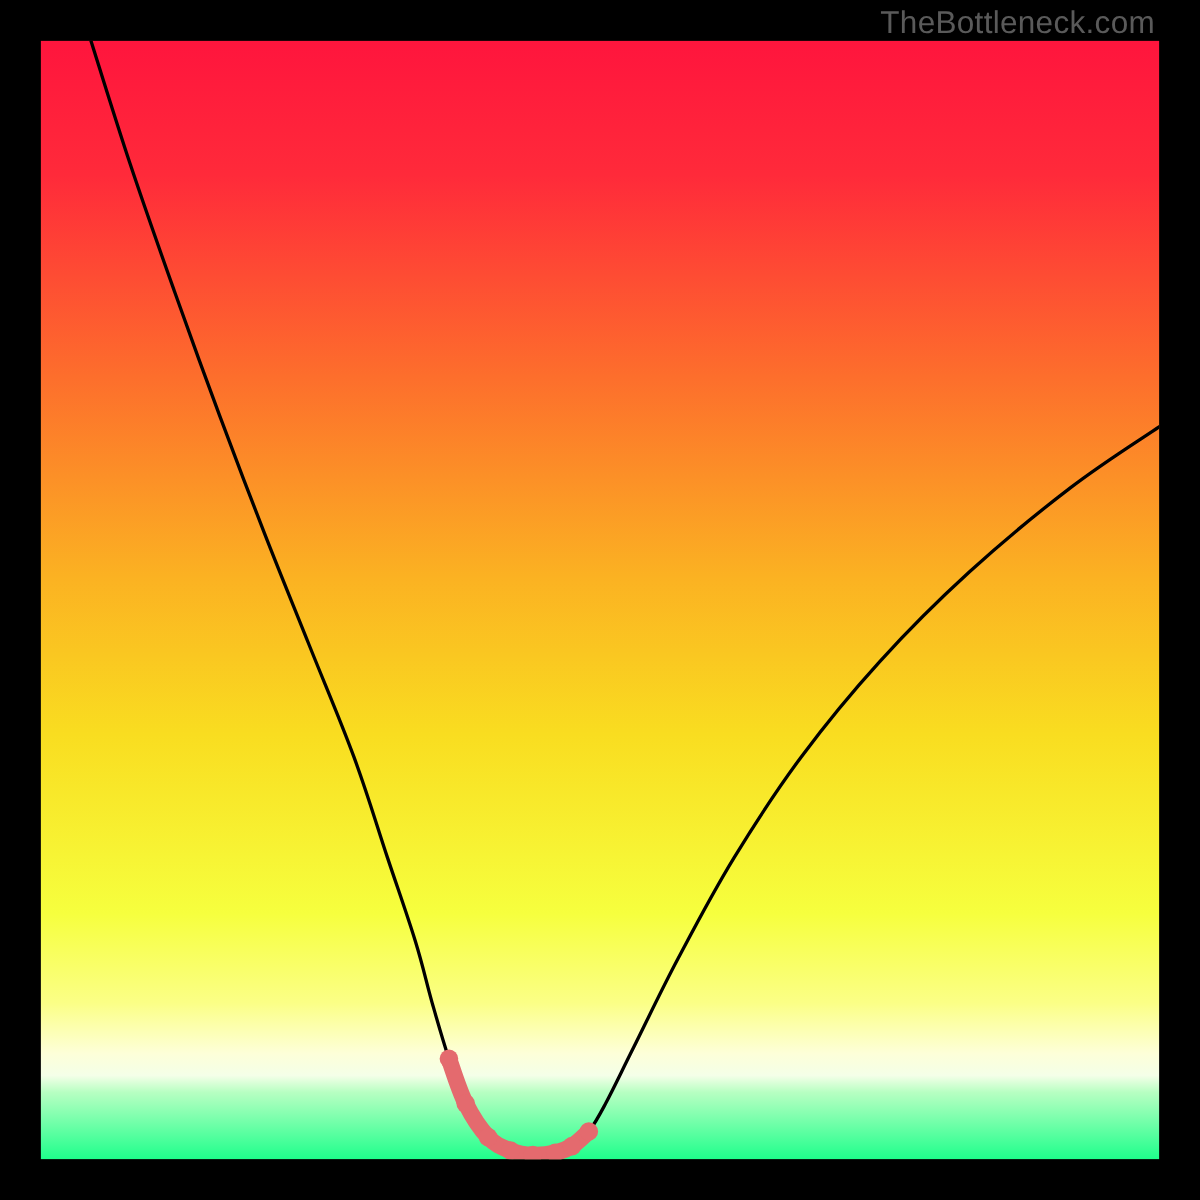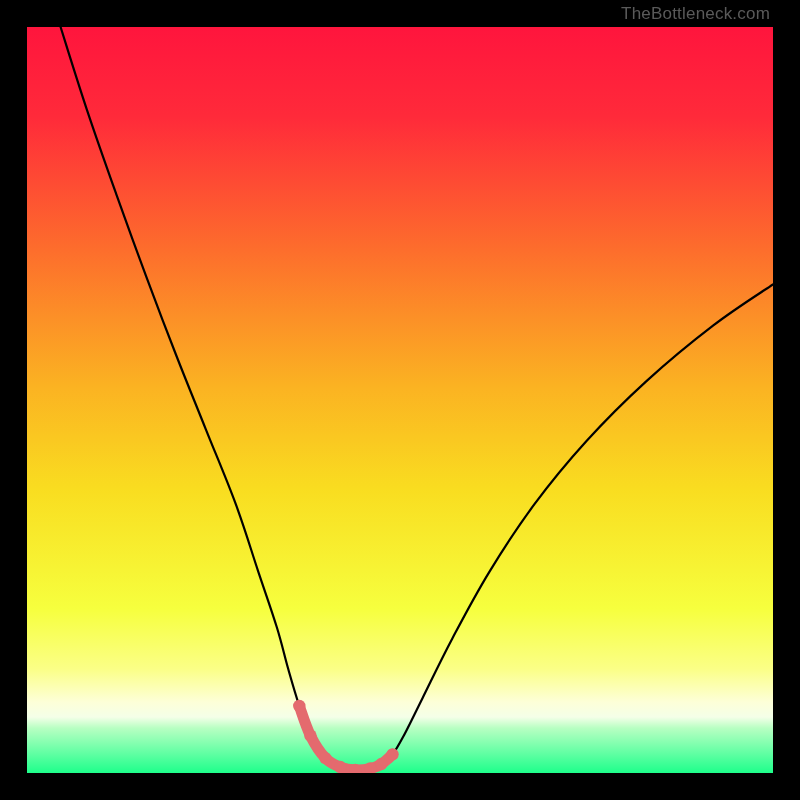--- a/index.html
+++ b/index.html
@@ -14,21 +14,21 @@
     position: absolute;
     left: 27px; top: 27px;
     width: 746px; height: 746px;
     overflow: hidden;
   }
   .watermark {
     position: absolute;
     top: 4px; right: 30px;
     color: #5a5a5a;
     font-family: Arial, Helvetica, sans-serif;
-    font-size: 17px;
+    font-size: 21px;
     font-weight: 500;
     letter-spacing: 0.2px;
   }
   svg { display: block; }
 </style>
 </head>
 <body>
 
 <div class="frame">
   <div class="plot">

